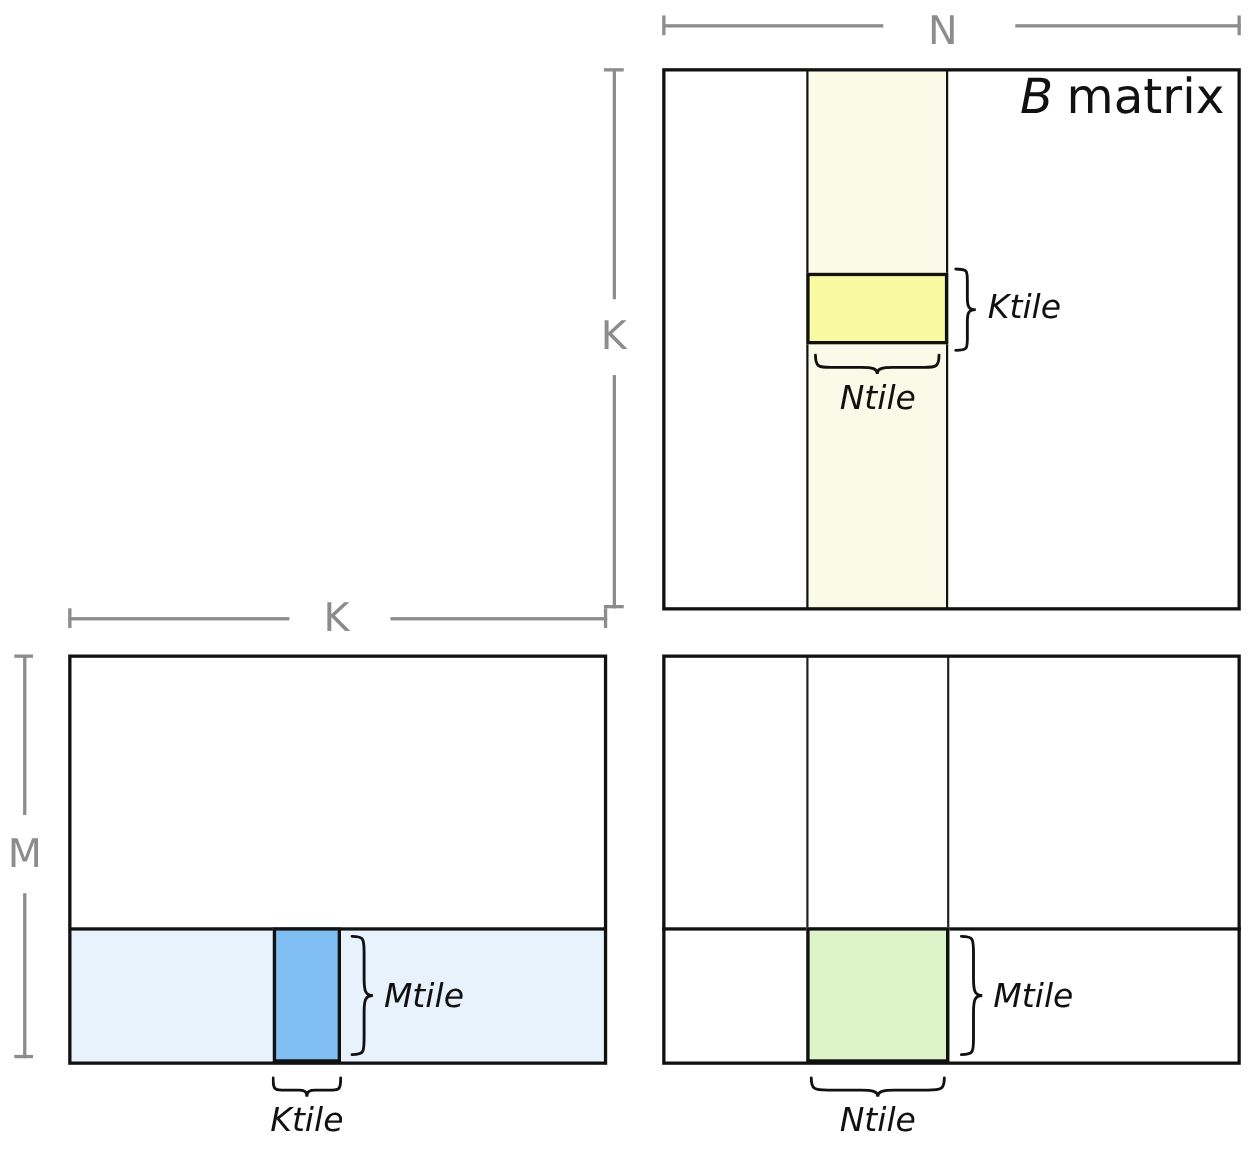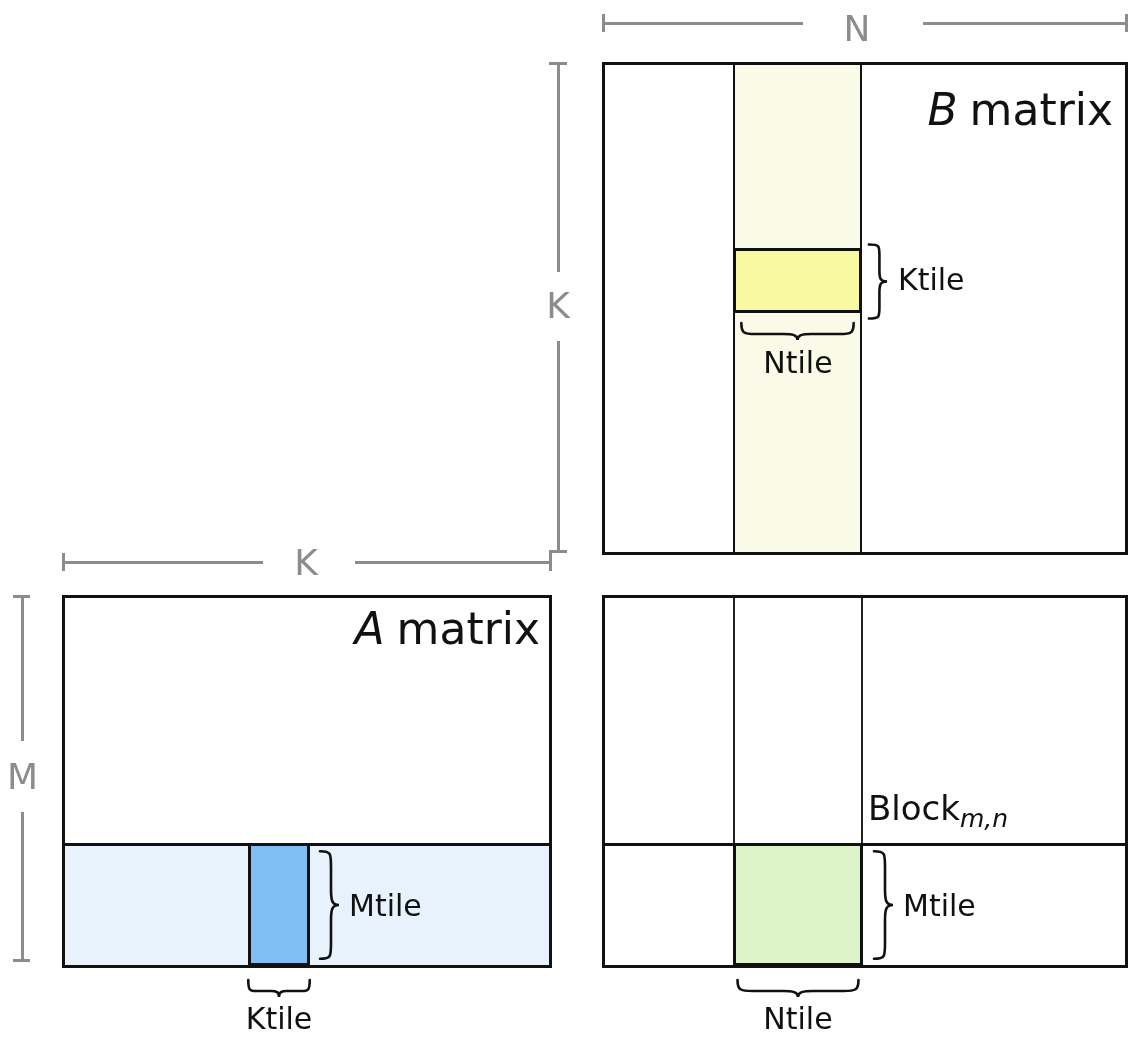--- a/index.html
+++ b/index.html
@@ -65,20 +65,21 @@
     position: absolute;
     font-size: 44px;
     line-height: 50px;
     white-space: nowrap;
     z-index: 6;
   }
   .title .letter { font-style: italic; }
   .title .word { margin-left: 12px; }
   .tile-label {
     position: absolute;
+    font-style: italic;
     font-size: 30px;
     line-height: 38px;
     white-space: nowrap;
     z-index: 6;
   }
   .tile-label.centered { text-align: center; }
   .block-label {
     position: absolute;
     font-size: 34px;
     line-height: 40px;
@@ -115,21 +116,21 @@
 
   <div class="dim-seg-v abs" style="left:557px; top:64px; height:208px;"></div>
   <div class="dim-seg-v abs" style="left:557px; top:341px; height:212px;"></div>
   <div class="dim-tick-h abs" style="left:549px; top:62px;"></div>
   <div class="dim-tick-h abs" style="left:549px; top:550px;"></div>
   <div class="dim-label" style="left:528px; top:284px; width:60px;">K</div>
 
   <div class="strip-v" style="left: 733px; top: 64px; width: 129px; height: 489px; background-color: rgb(250, 250, 232);"></div>
   <div class="tile" style="left: 733px; top: 248px; width: 129px; height: 65px; background-color: rgb(249, 249, 162);"></div>
   <div class="rect" style="left:602px; top:62px; width:526px; height:493px;"></div>
-  <div class="title" style="right:27px; top:85px;margin-left:23px;">
+  <div class="title" style="right:27px; top:64px;margin-left:23px;">
     <span class="letter">B</span><span class="word">matrix</span>
   </div>
 
   <div class="brace" style="left:866px; top:243px; width:23px; height:77px;">
     <svg viewBox="0 0 24 100" preserveAspectRatio="none">
         <path d="M3 2 C14 2, 14 4, 14 16 L14 36 C14 46, 15 50, 22 50 C15 50, 14 54, 14 64 L14 84 C14 96, 14 98, 3 98"></path>
       </svg>
   </div>
   <div class="tile-label" style="left:898px; top:261px;">Ktile</div>
   <div class="brace" style="left:739px; top:321px; width:117px; height:20px;">
@@ -147,45 +148,39 @@
 
   <div class="dim-seg-v abs" style="left:21px; top:597px; height:144px;"></div>
   <div class="dim-seg-v abs" style="left:21px; top:812px; height:150px;"></div>
   <div class="dim-tick-h abs" style="left:13px; top:595px; width:17px;"></div>
   <div class="dim-tick-h abs" style="left:13px; top:959px; width:17px;"></div>
   <div class="dim-label" style="left:0px; top:755px; width:45px;">M</div>
 
   <div class="strip-h" style="left: 64px; top: 843px; width: 486px; height: 123px; background-color: rgb(232, 242, 253);"></div>
   <div class="tile" style="left: 248px; top: 843px; width: 62px; height: 123px; background-color: rgb(127, 189, 243);"></div>
   <div class="rect" style="left:62px; top:595px; width:490px; height:373px;"></div>
-  <div class="title" style="right:600px; top:604px;">
-    <span class="letter">A</span><span class="word">matrix</span>
-  </div>
 
   <div class="brace" style="left:317px; top:849px; width:24px; height:112px;">
     <svg viewBox="0 0 24 100" preserveAspectRatio="none">
         <path d="M3 2 C14 2, 14 4, 14 16 L14 36 C14 46, 15 50, 22 50 C15 50, 14 54, 14 64 L14 84 C14 96, 14 98, 3 98"></path>
       </svg>
   </div>
   <div class="tile-label" style="left:349px; top:887px;">Mtile</div>
   <div class="brace" style="left:247px; top:978px; width:64px; height:20px;">
     <svg viewBox="0 0 100 20" preserveAspectRatio="none">
         <path d="M2 2 C2 12, 4 13, 14 13 L38 13 C46 13, 50 14, 50 19 C50 14, 54 13, 62 13 L86 13 C96 13, 98 12, 98 2"></path>
       </svg>
   </div>
   <div class="tile-label centered" style="left:219px; top:1000px; width:120px;">Ktile</div>
 
   <div class="thinline-v" style="left:733px; top:597px; height:369px;"></div>
   <div class="thinline-v" style="left:861px; top:597px; height:369px;"></div>
   <div class="divider-h" style="left:602px; top:843px; width:526px;"></div>
   <div class="tile" style="left: 733px; top: 843px; width: 130px; height: 123px; background-color: rgb(220, 244, 200);"></div>
   <div class="rect" style="left:602px; top:595px; width:526px; height:373px;"></div>
-  <div class="block-label" style="left:868px; top:788px;">
-    <span>Block</span><span class="sub">m,n</span>
-  </div>
 
   <div class="brace" style="left:871px; top:849px; width:24px; height:112px;">
     <svg viewBox="0 0 24 100" preserveAspectRatio="none">
         <path d="M3 2 C14 2, 14 4, 14 16 L14 36 C14 46, 15 50, 22 50 C15 50, 14 54, 14 64 L14 84 C14 96, 14 98, 3 98"></path>
       </svg>
   </div>
   <div class="tile-label" style="left:903px; top:887px;">Mtile</div>
   <div class="brace" style="left:735px; top:978px; width:126px; height:20px;">
     <svg viewBox="0 0 100 20" preserveAspectRatio="none">
         <path d="M2 2 C2 12, 4 13, 14 13 L38 13 C46 13, 50 14, 50 19 C50 14, 54 13, 62 13 L86 13 C96 13, 98 12, 98 2"></path>

